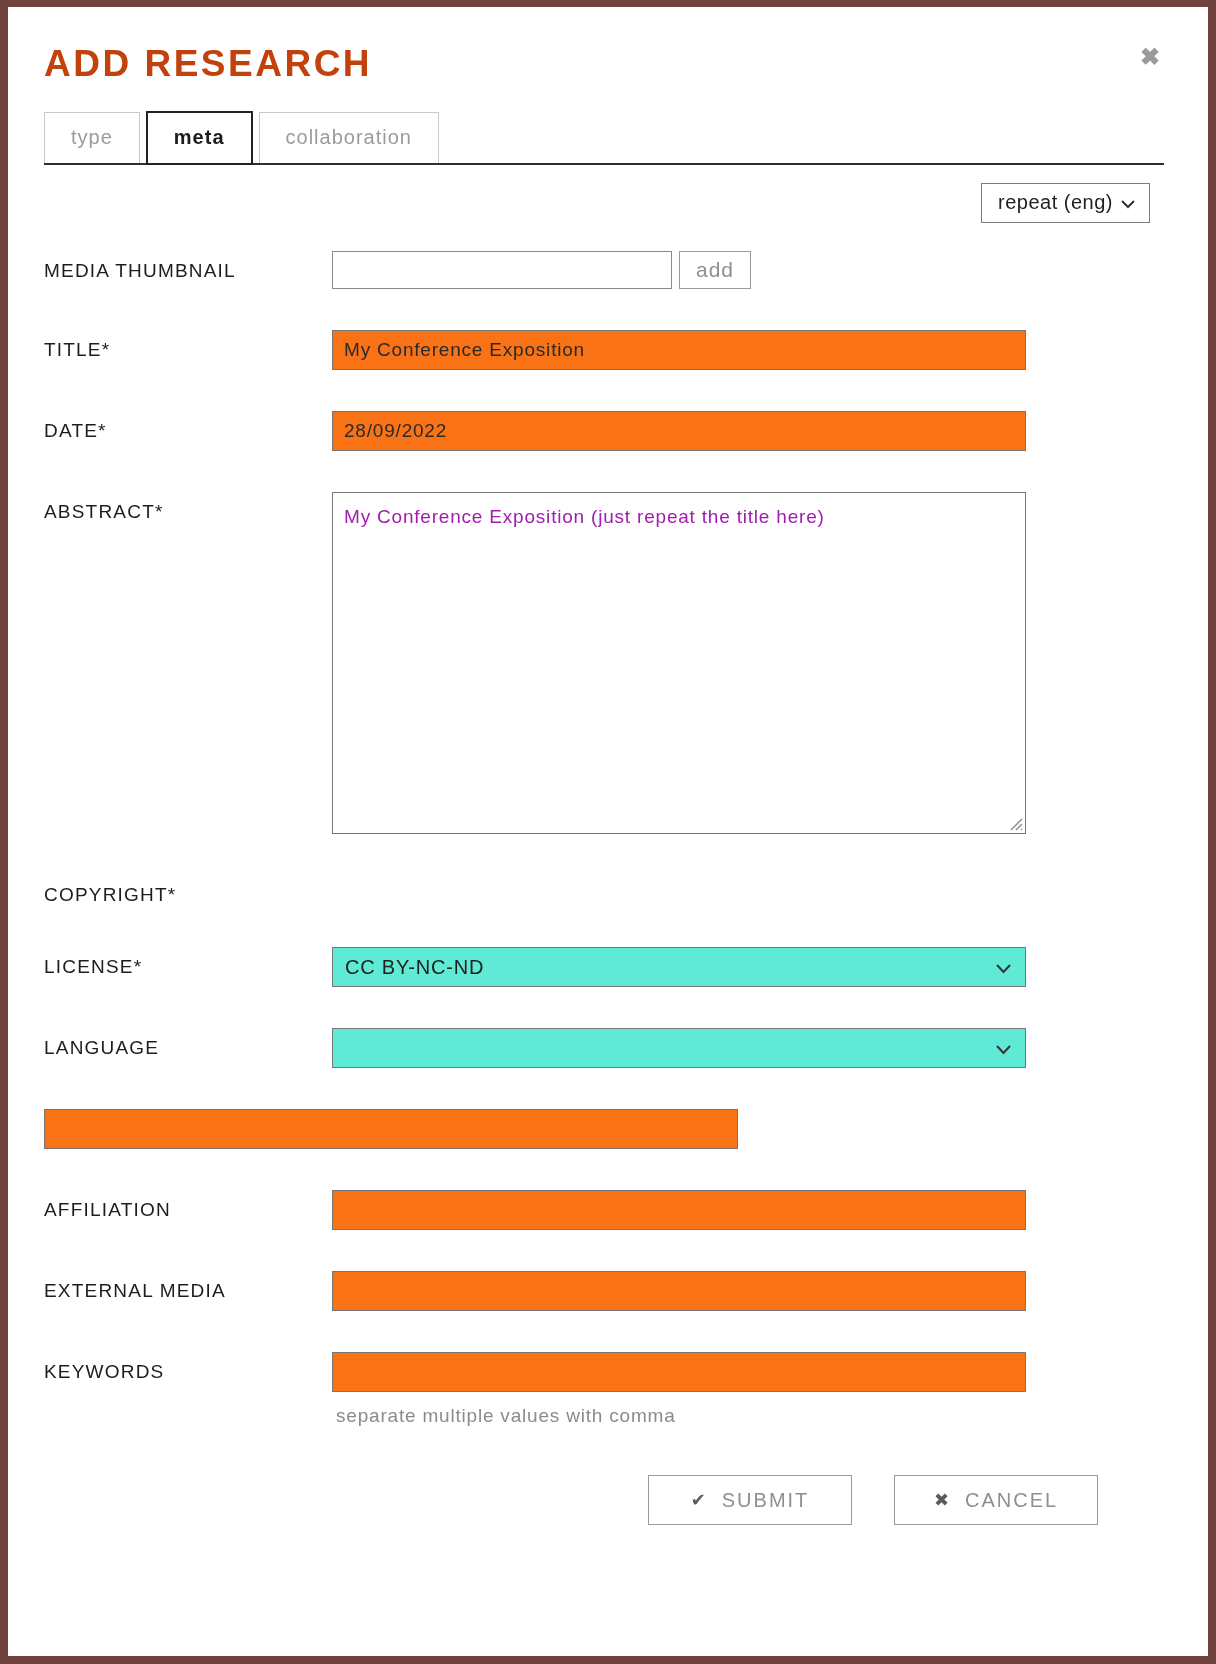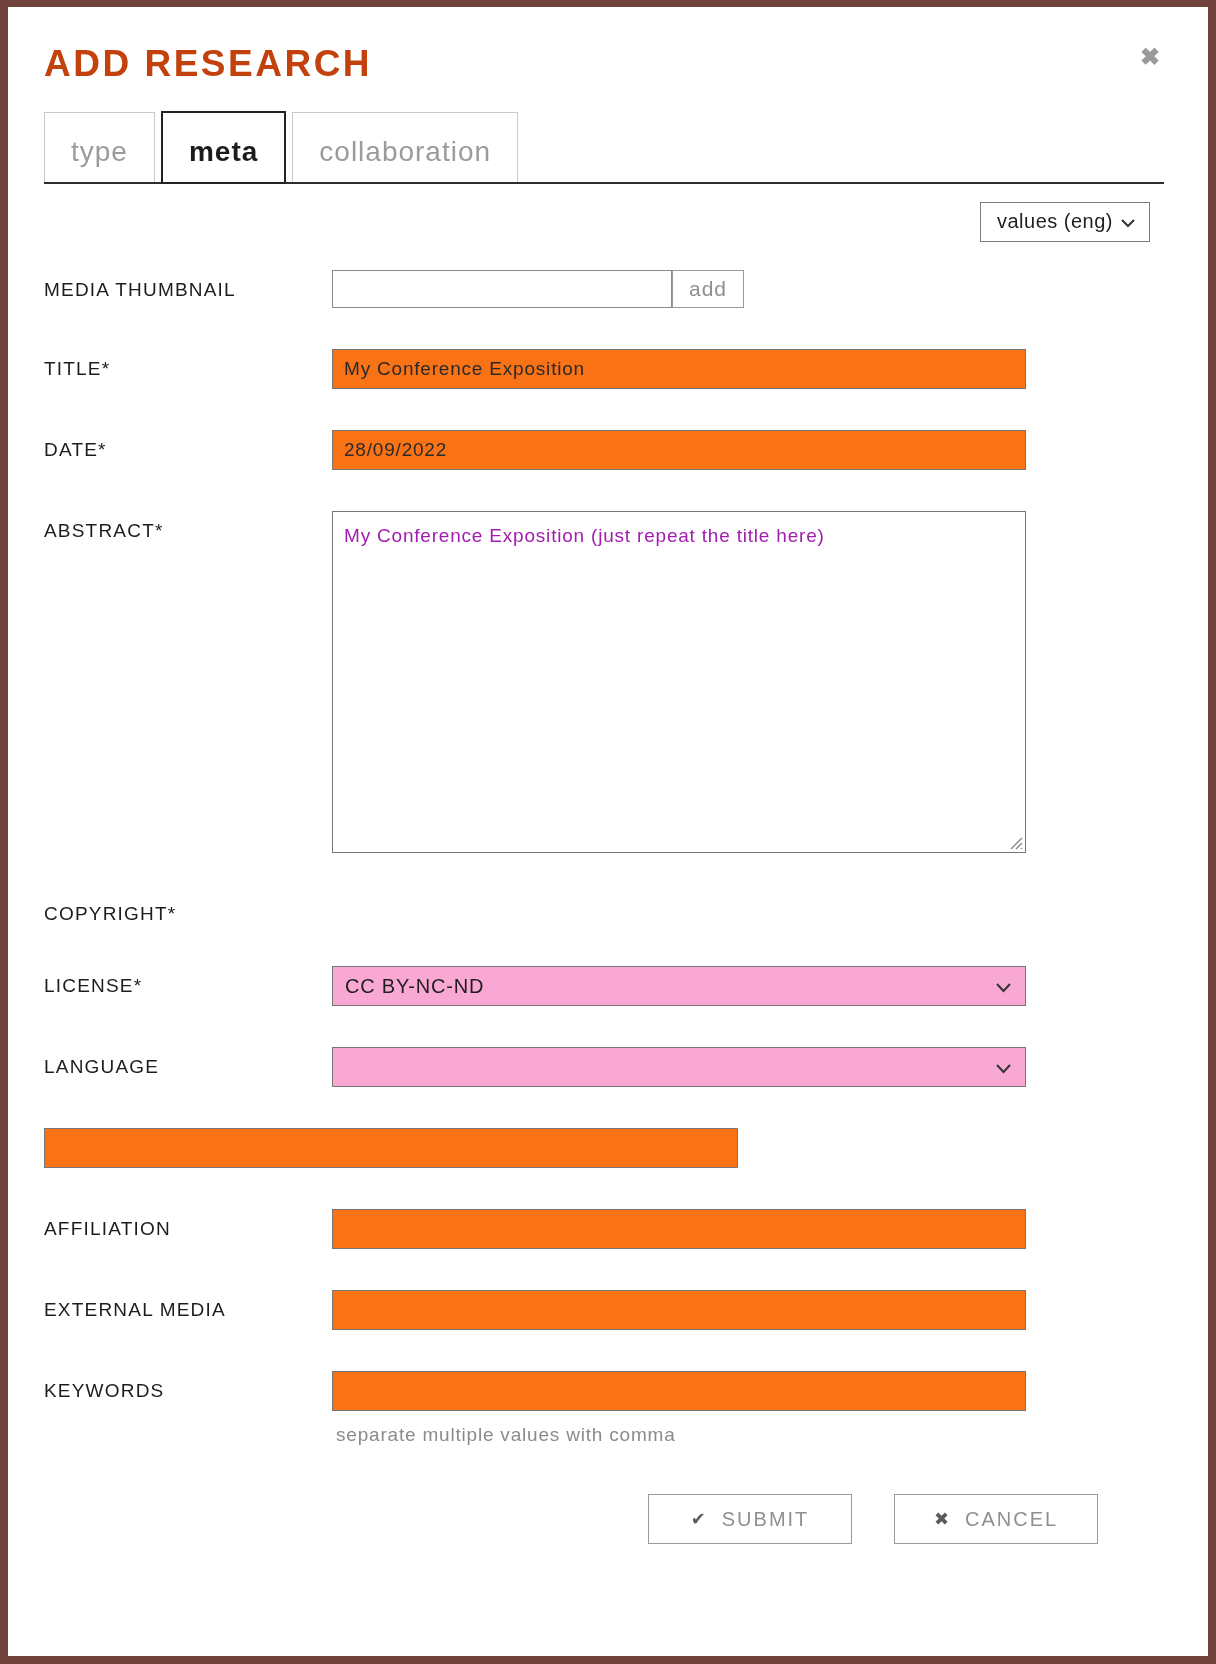--- a/index.html
+++ b/index.html
@@ -35,23 +35,23 @@
     line-height: 1;
   }
   
   .tabs {
     display: flex;
     margin-top: 26px;
     border-bottom: 2px solid #2e2e2e;
     align-items: flex-end;
   }
   .tab {
-    font-size: 28px;
+    font-size: 20px;
     letter-spacing: 1px;
-    padding: 23px 26px 14px 26px;
+    padding: 13px 26px 14px 26px;
     border: 1px solid #c9c9c9;
     border-bottom: none;
     color: #9b9b9b;
     background: #fff;
     cursor: pointer;
     margin-right: 6px;
     margin-bottom: 0;
   }
   .tab.active {
     border: 2px solid #222;
@@ -120,21 +120,21 @@
   }
   .add-btn {
     width: 72px;
     height: 38px;
     border: 1px solid #9a9a9a;
     background: #fff;
     color: #8f8f8f;
     font-family: "Liberation Sans", sans-serif;
     font-size: 21px;
     letter-spacing: 1px;
-    margin-left: 0;
+    margin-left: 7px;
     cursor: pointer;
   }
   textarea.abstract {
     width: 100%;
     height: 342px;
     border: 1px solid #767676;
     font-family: "Liberation Sans", sans-serif;
     font-size: 19px;
     letter-spacing: 0.8px;
     color: #a21caf;
@@ -157,21 +157,21 @@
     height: 40px;
     border: 1px solid #767676;
     display: flex;
     align-items: center;
     justify-content: space-between;
     padding: 0 14px 0 12px;
     font-size: 20px;
     letter-spacing: 0.8px;
     color: #1f1f1f;
     cursor: pointer;
-    background: #f9a8d4;
+    background: #5eead4;
   }
   .hint {
     font-size: 19px;
     letter-spacing: 0.8px;
     color: #8b8b8b;
     margin-top: 13px;
     padding-left: 4px;
   }
   
   .actions {
@@ -211,21 +211,21 @@
   <div class="close-btn">✖</div>
 
   <div class="tabs">
     <div class="tab">type</div>
     <div class="tab active">meta</div>
     <div class="tab">collaboration</div>
   </div>
 
   <div class="lang-row">
     <div class="lang-select">
-      <span>values (eng)</span>
+      <span>repeat (eng)</span>
       <span class="chev">
         <svg width="14" height="9" viewBox="0 0 14 9">
             <path d="M1 1 L7 7 L13 1" stroke="#333" stroke-width="2" fill="none"></path>
           </svg>
       </span>
     </div>
   </div>
 
   <div class="form">
 

